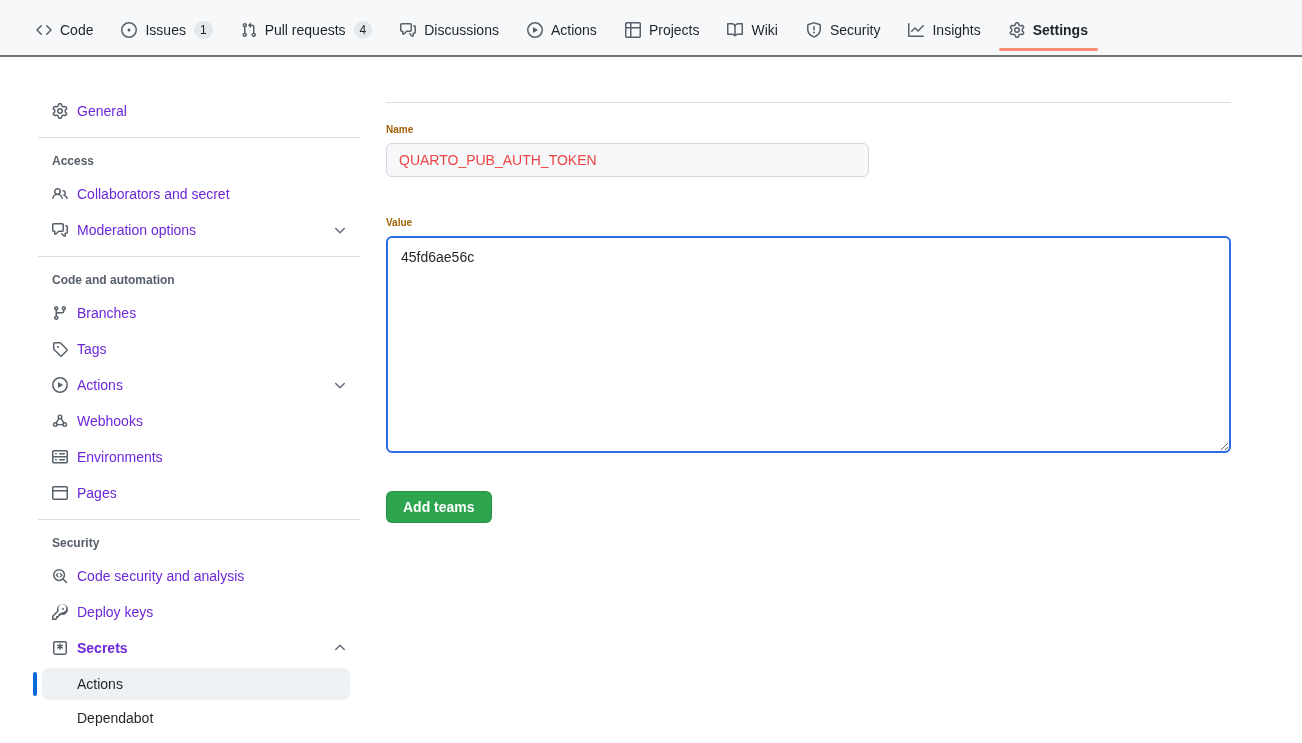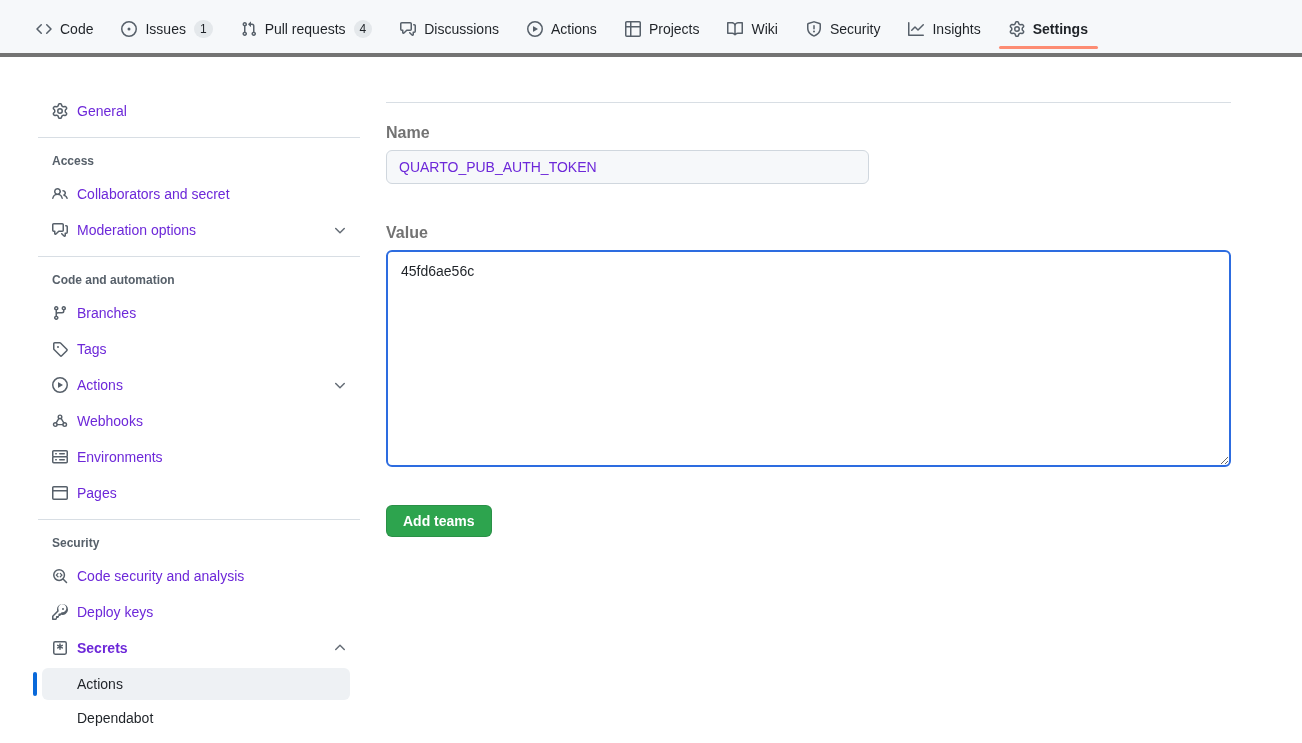--- a/index.html
+++ b/index.html
@@ -5,21 +5,21 @@
   html,body{margin:0;padding:0;}
   body{
     width:1302px;height:743px;position:relative;overflow:hidden;
     background:#ffffff;color:#1F2328;
     font-family:"Liberation Sans","DejaVu Sans",sans-serif;
     -webkit-font-smoothing:antialiased;
   }
   
   .nav{
     position:absolute;top:0;left:0;right:0;height:57px;box-sizing:border-box;
-    background:#f6f8fa;border-bottom:4px solid #737373;
+    background:#f6f8fa;border-bottom:2px solid #737373;
     display:flex;align-items:stretch;padding:8px 0 4px 26px;
   }
   .tab{
     position:relative;display:flex;align-items:center;gap:8px;
     padding:0 10px;margin-right:8px;font-size:14px;color:#1F2328;
     text-decoration:none;cursor:pointer;white-space:nowrap;
   }
   .tab .ticon{width:16px;height:16px;color:#57606a;flex:none;}
   .tab .ticon svg{display:block;}
   .tab.selected .tlabel{font-weight:600;}
@@ -50,25 +50,25 @@
   .sub-item.selected{background:#eef1f4;}
   .sub-item.selected::before{
     content:"";position:absolute;left:-9px;top:4px;width:4px;height:24px;
     border-radius:2px;background:#0969da;
   }
   
   .main{position:absolute;left:386px;top:88px;width:845px;}
   .breadcrumb{margin:0;font-size:24px;font-weight:400;line-height:1.25;color:#1F2328;}
   .crumb-link{color:#0969da;text-decoration:none;cursor:pointer;}
   .main-divider{border:0;border-top:1px solid #d8dee4;margin:14px 0 0;}
-  .field-label{font-size:16px;font-weight:600;margin-top:21px;color:#737373;}
+  .field-label{font-size:10px;font-weight:600;margin-top:21px;color:#a16207;}
   .name-input{
     display:block;margin-top:8px;width:483px;height:34px;box-sizing:border-box;
     background:#f6f8fa;border:1px solid #d0d7de;border-radius:6px;
-    padding:16px 12px;font-size:14px;color:#6d28d9;font-family:inherit;outline:none;
+    padding:16px 12px;font-size:14px;color:#ef4444;font-family:inherit;outline:none;
   }
   .value-label{margin-top:40px;}
   .value-textarea{
     display:block;margin-top:8px;width:845px;height:217px;box-sizing:border-box;
     border:2px solid #2d6ce0;border-radius:6px;padding:10px 13px;
     font-size:14px;color:#1F2328;font-family:inherit;outline:none;
     resize:vertical;background:#ffffff;line-height:1.4;
   }
   .add-secret{
     margin-top:38px;height:32px;padding:0 16px;background:#2da44e;color:#ffffff;

